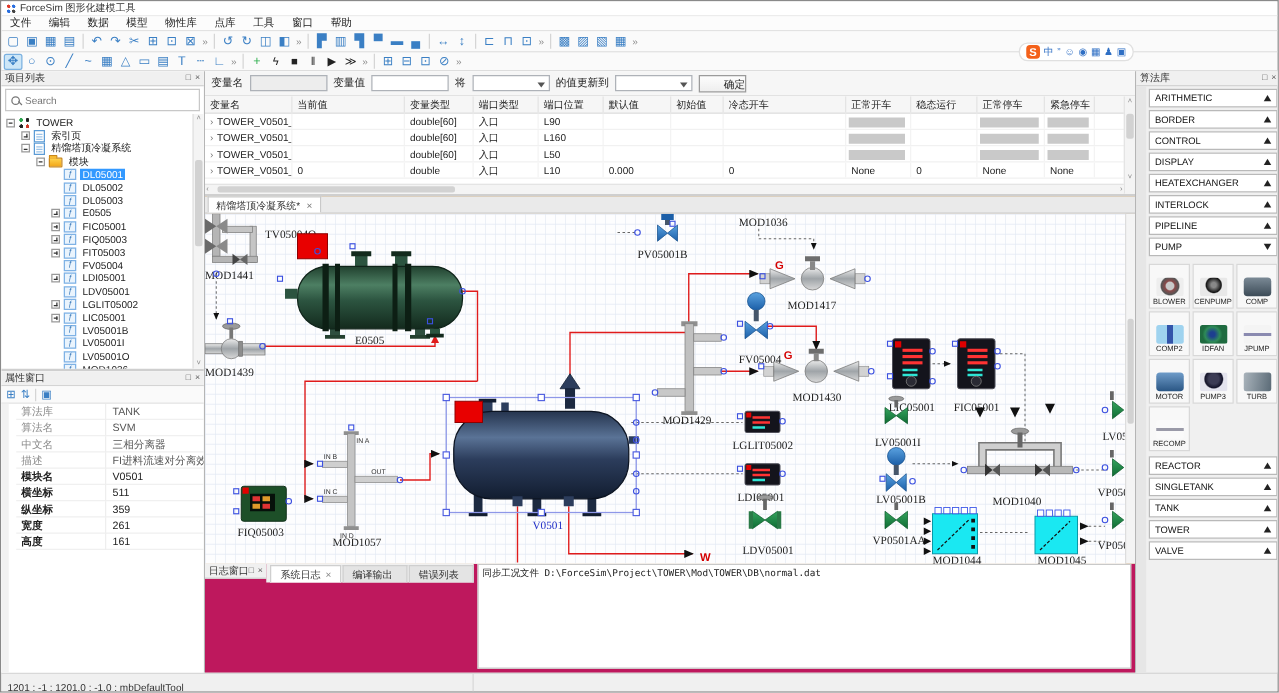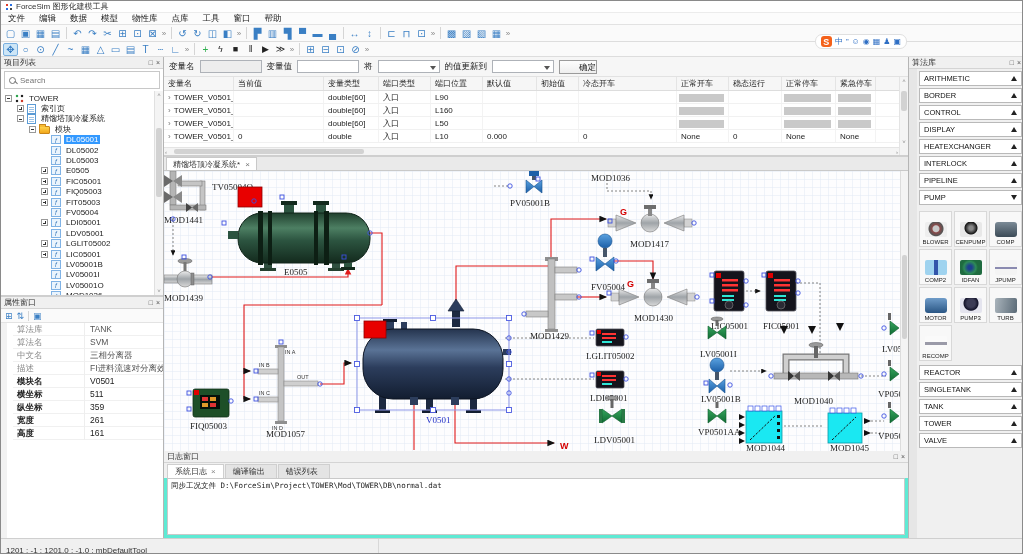--- a/index.html
+++ b/index.html
@@ -96,21 +96,21 @@
   
   .canvaswrap{height:294px;display:flex;flex-direction:column;background:#a16207;position:relative}
   .tabrow{height:14px;display:flex;align-items:flex-end;background:#eaeaea;border-bottom:1px solid #c9c9c9;padding-left:2px;flex:none}
   .ctab{height:13px;background:#fff;border:1px solid #c9c9c9;border-bottom:none;display:flex;align-items:center;gap:5px;padding:0 6px;font-size:8px;color:#333}
   .ctab-x{color:#777;font-size:8px}
   .canvasarea{flex:1;display:flex}
   .canvas{width:736px;height:280px;background:#fdfdfe}
   .cv-scroll{width:8px;background:#f4f4f4;border-left:1px solid #ddd;position:relative}
   .cv-thumb{position:absolute;left:1px;right:1px;top:30%;height:30%;background:#d2d2d2;border-radius:2px}
   
-  .logwin{height:87px;background:#5eead4;display:flex;flex-direction:column}
+  .logwin{height:87px;background:#be185d;display:flex;}
   .ltabs{height:15px;display:flex;align-items:flex-end;gap:1px;padding-left:3px;background:#f0f0f0;flex:none}
   .ltab{height:14px;display:flex;align-items:center;gap:4px;padding:0 7px;font-size:8px;color:#333;background:#e4e4e4;border:1px solid #cfcfcf;border-bottom:none}
   .ltab.active{background:#fff}
   .ltab-x{color:#888}
   .logbody{flex:1;margin:0 3px 3px 3px;background:#fff;border:1px solid #c9c9c9;padding:2px 3px;overflow:hidden}
   .logline{font-family:"DejaVu Sans Mono","Liberation Mono",monospace;font-size:7.5px;line-height:10px;color:#222;white-space:nowrap}
   
   .lib{flex:1;padding:2px;overflow:hidden;border-left:8px solid #e6e6e6}
   .acc{height:15px;background:#fff;border:1px solid #b9b9b9;display:flex;align-items:center;padding:0 4px;font-size:7.5px;color:#111;margin-bottom:2px}
   .arr{width:0;height:0;border-left:3.5px solid transparent;border-right:3.5px solid transparent;margin-left:auto}

